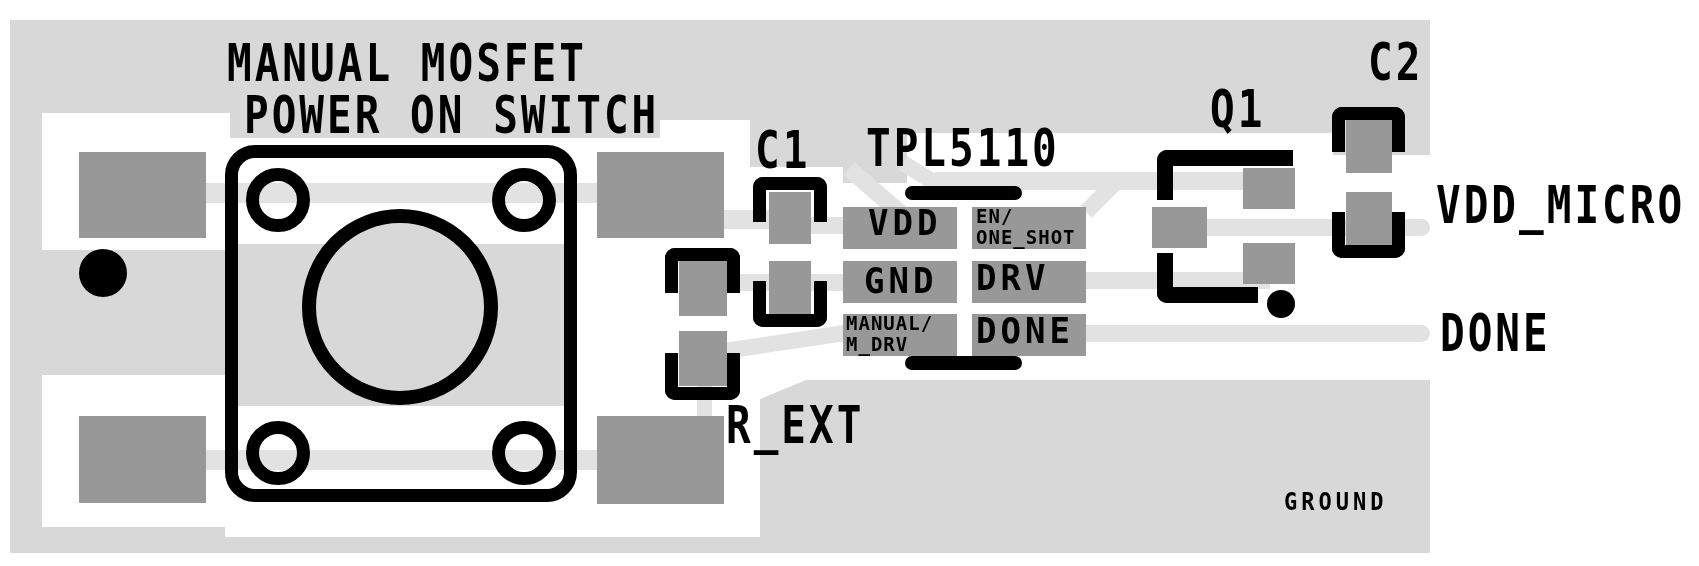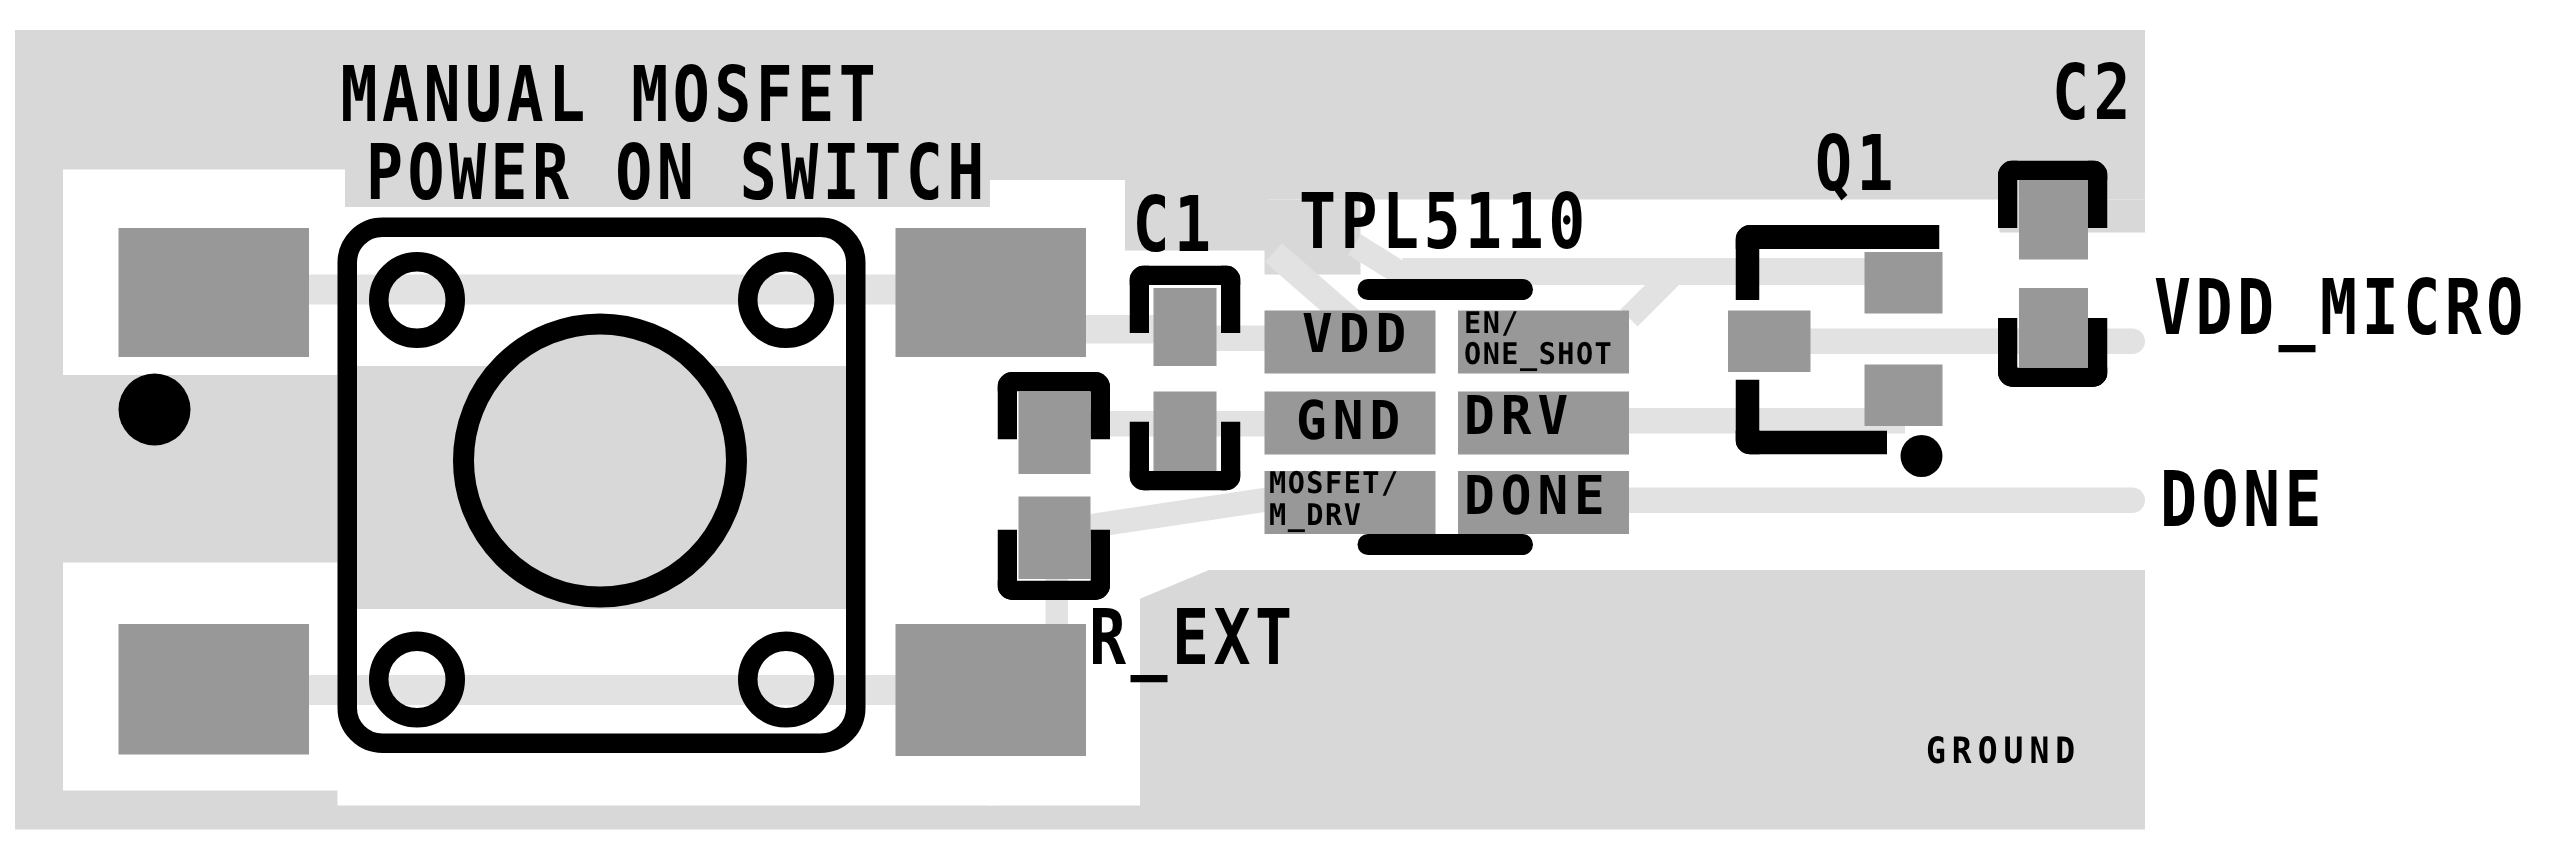--- a/index.html
+++ b/index.html
@@ -116,21 +116,21 @@
   <div class="sk" style="left:1210px;top:84px;">Q1</div>
   <div class="sk" style="left:1368px;top:37px;">C2</div>
   <div class="sk" style="left:726px;top:400px;">R_EXT</div>
   <div class="sk" style="left:1436px;top:180px;">VDD_MICRO</div>
   <div class="sk" style="left:1440px;top:308px;">DONE</div>
   <div class="sk small" style="left:1284px;top:490px;">GROUND</div>
 
   <div class="pin1" style="left:868px;top:205px;">VDD</div>
   <div class="pin1" style="left:864px;top:263px;">GND</div>
   <div class="pin2" style="left:846px;top:312px;">
-    <span>MOSFET/</span>
+    <span>MANUAL/</span>
     <span>M_DRV</span>
   </div>
   <div class="pin2" style="left:976px;top:205px;">
     <span>EN/</span>
     <span>ONE_SHOT</span>
   </div>
   <div class="pin1" style="left:976px;top:260px;">DRV</div>
   <div class="pin1" style="left:976px;top:313px;">DONE</div>
 
 </div>

